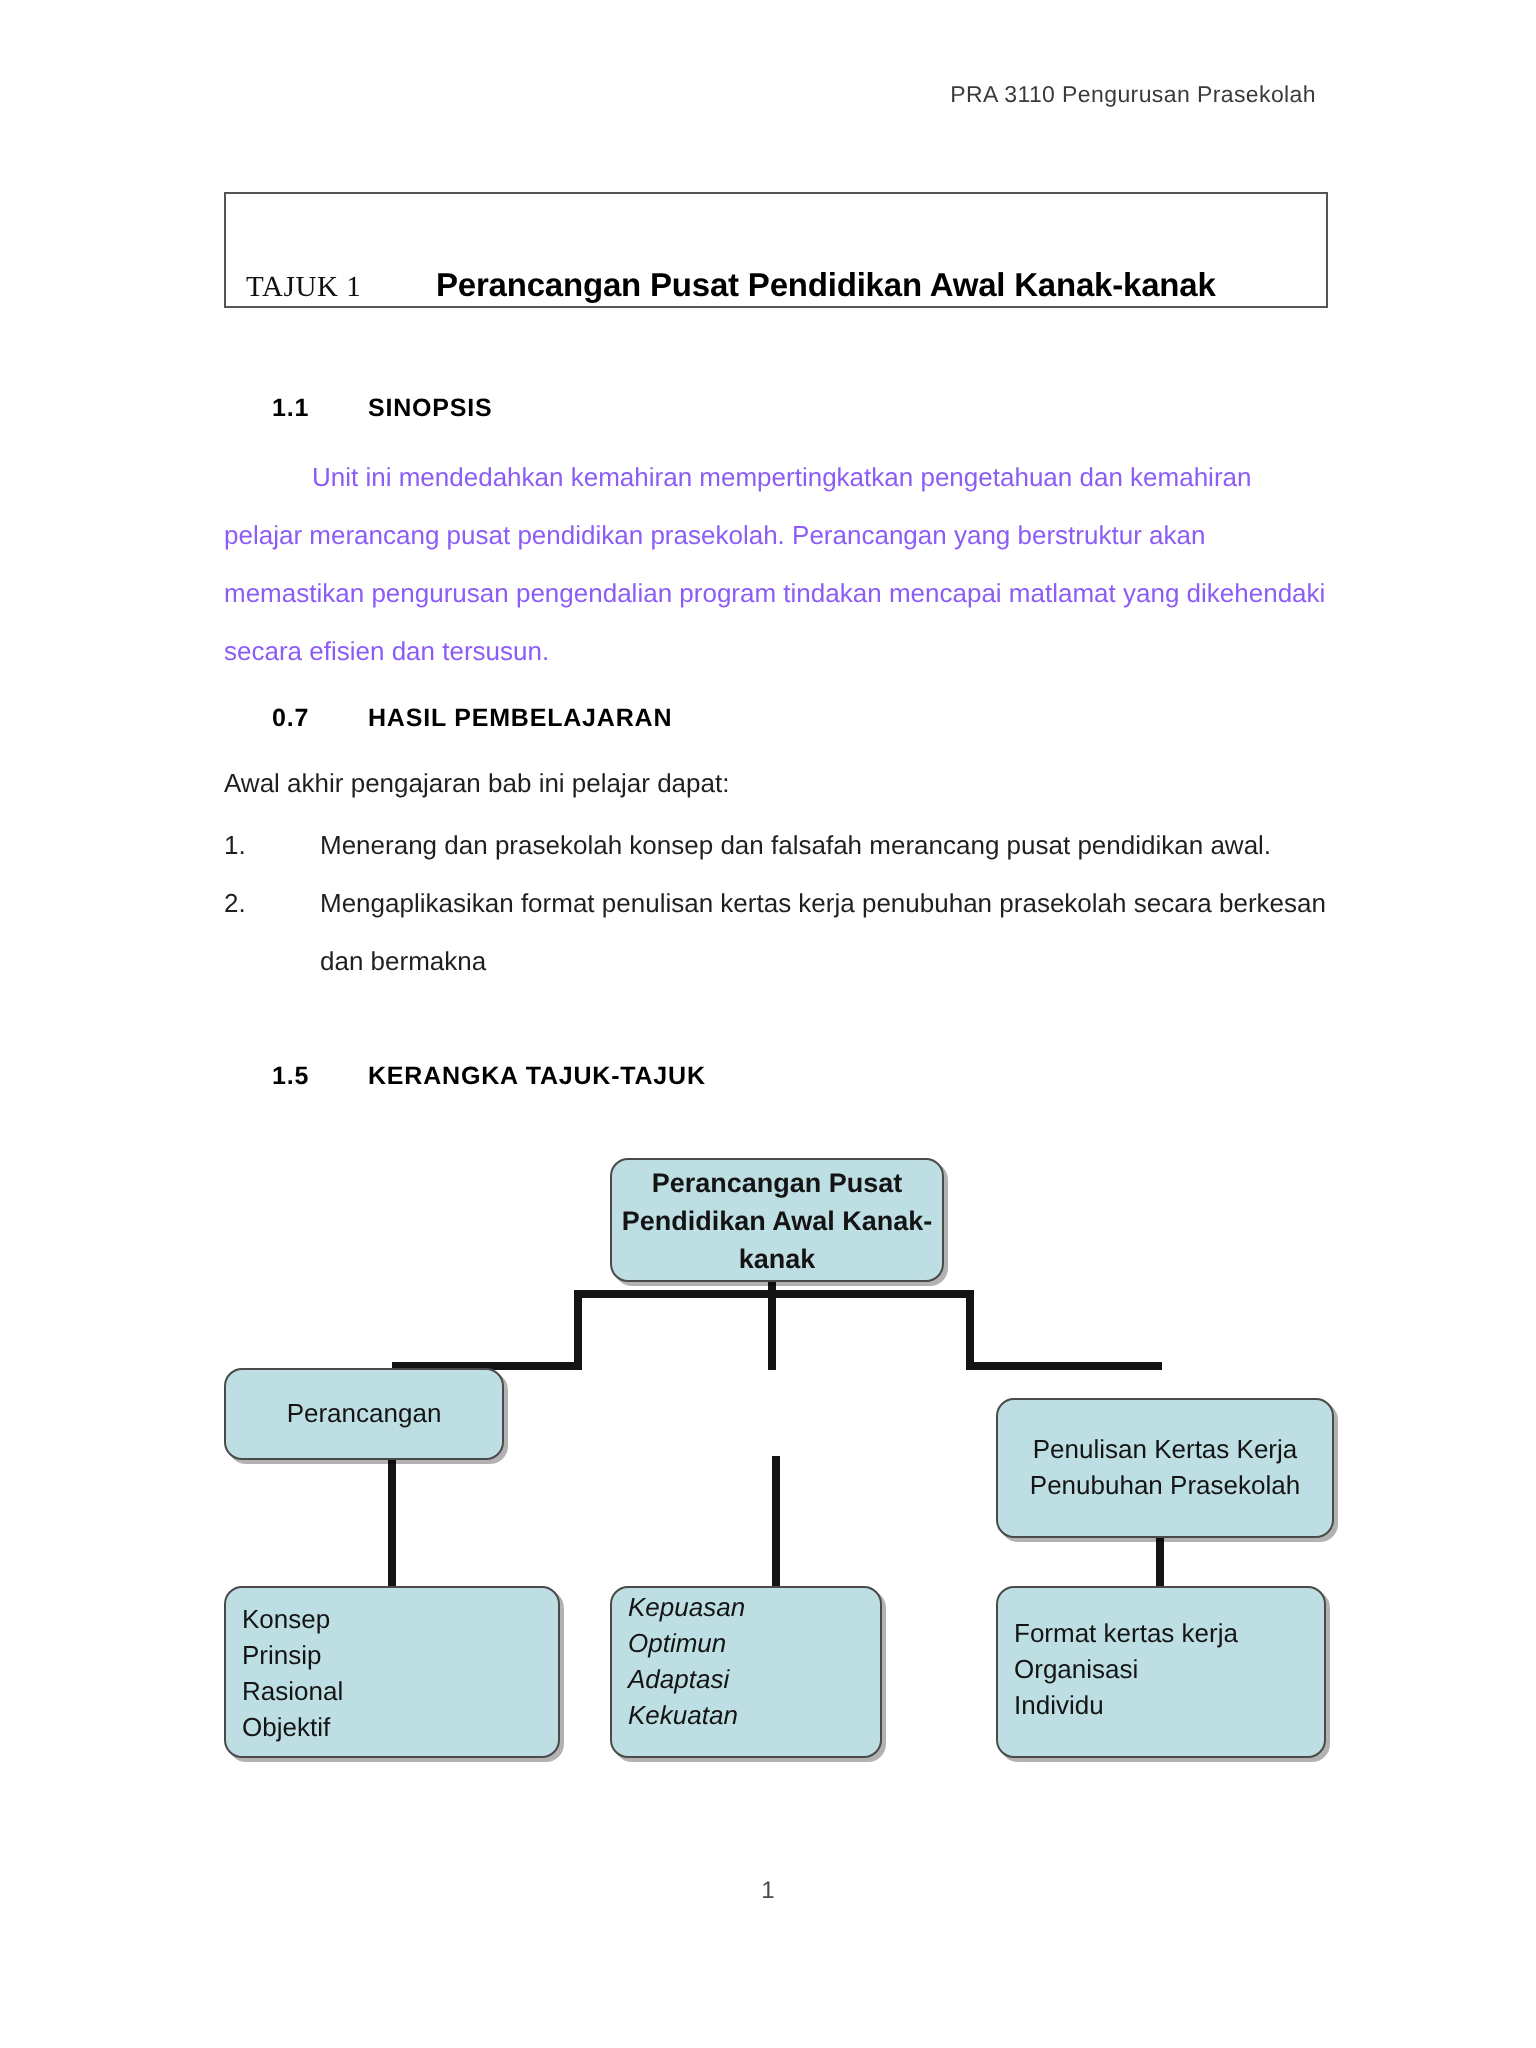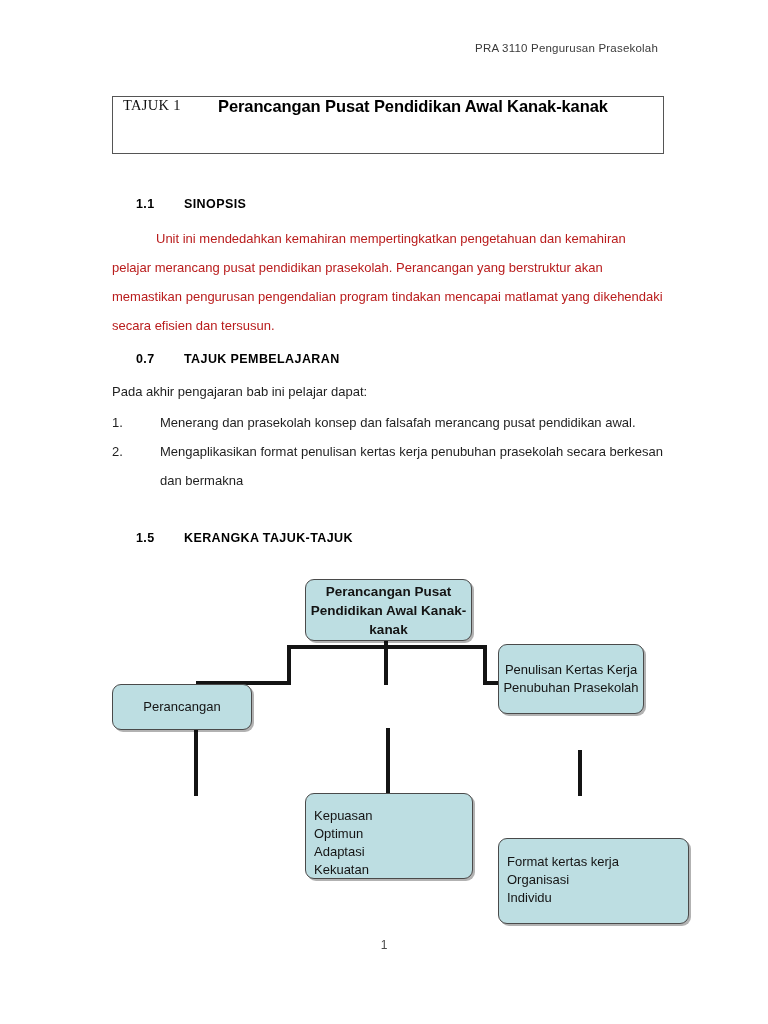--- a/index.html
+++ b/index.html
@@ -30,21 +30,21 @@
   
   .title-table {
     position: absolute;
     left: 112px;
     top: 96px;
     width: 552px;
     height: 58px;
     border: 1px solid #555;
     box-sizing: border-box;
     display: flex;
-    align-items: flex-start;
+    align-items: flex-end;
     background: #fff;
   }
   .title-cell-left {
     width: 89px;
     box-sizing: border-box;
     display: flex;
     align-items: center;
     justify-content: flex-start;
     padding-left: 10px;
     font-family: "Liberation Serif", serif;
@@ -84,21 +84,21 @@
     width: 48px;
   }
 
   
   .body-block {
     position: absolute;
     left: 112px;
     width: 556px;
     font-size: 13px;
     line-height: 29px;
-    color: #b91c1c;
+    color: #8b5cf6;
   }
   .indent-first {
     text-indent: 44px;
   }
 
   .lead-line {
     position: absolute;
     left: 112px;
     font-size: 13px;
     color: #1f1f1f;
@@ -192,23 +192,23 @@
   <div class="title-cell-divider"></div>
   <div class="title-cell-right">Perancangan Pusat Pendidikan Awal Kanak-kanak</div>
 </div>
 
 <div class="section-head" style="top:197px;">
   <span class="num">1.1</span><span>SINOPSIS</span>
 </div>
 <div class="body-block indent-first" style="top:224px;">Unit ini mendedahkan kemahiran mempertingkatkan pengetahuan dan kemahiran pelajar merancang  pusat pendidikan prasekolah. Perancangan yang berstruktur akan memastikan pengurusan pengendalian program tindakan mencapai matlamat yang dikehendaki secara efisien dan tersusun.</div>
 
 <div class="section-head" style="top:352px;">
-  <span class="num">0.7</span><span>TAJUK PEMBELAJARAN</span>
-</div>
-<div class="lead-line" style="top:384px;">Pada  akhir pengajaran bab ini pelajar dapat:</div>
+  <span class="num">0.7</span><span>HASIL PEMBELAJARAN</span>
+</div>
+<div class="lead-line" style="top:384px;">Awal  akhir pengajaran bab ini pelajar dapat:</div>
 
 <div class="num-list" style="top:408px;">
   <div class="row">
     <span class="marker">1.</span>
     <span class="text">Menerang dan prasekolah konsep dan falsafah merancang pusat pendidikan awal.</span>
   </div>
   <div class="row">
     <span class="marker">2.</span>
     <span class="text">Mengaplikasikan format penulisan kertas kerja penubuhan prasekolah secara berkesan dan bermakna</span>
   </div>
@@ -231,20 +231,21 @@
   <div class="conn" style="left:483px; top:645px; width:4px; height:40px;"></div>
   <div class="conn" style="left:483px; top:681px; width:98px; height:4px;"></div>
 
   <div class="conn" style="left:194px; top:728px; width:4px; height:68px;"></div>
   <div class="conn" style="left:386px; top:728px; width:4px; height:68px;"></div>
   <div class="conn" style="left:578px; top:750px; width:4px; height:46px;"></div>
 
   <div class="node center root" style="left:305px; top:579px; width:167px; height:62px;">Perancangan Pusat Pendidikan Awal Kanak-kanak</div>
 
   <div class="node center" style="left:112px; top:684px; width:140px; height:46px;">Perancangan</div>
-  <div class="node center" style="left:498px; top:644px; width:146px; height:70px;">Penulisan Kertas Kerja Penubuhan Prasekolah</div>
-
-  <div class="node left" style="left:305px; top:793px; width:168px; height:86px; padding-top:13px;">Kepuasan<br>Optimun<br>Adaptasi<br>Kekuatan</div>
-  <div class="node left" style="left:498px; top:793px; width:191px; height:86px; padding-top:14px;margin-top:45px;">Format kertas kerja<br>Organisasi<br>Individu</div>
+  <div class="node center" style="left:498px; top:699px; width:169px; height:70px;">Penulisan Kertas Kerja Penubuhan Prasekolah</div>
+
+  <div class="node left" style="left:112px; top:793px; width:168px; height:86px;">Konsep<br>Prinsip<br>Rasional<br>Objektif</div>
+  <div class="node left" style="left:305px; top:793px; width:136px; height:86px; padding-top:1px;font-style:italic;">Kepuasan<br>Optimun<br>Adaptasi<br>Kekuatan</div>
+  <div class="node left" style="left:498px; top:793px; width:165px; height:86px; padding-top:14px;">Format kertas kerja<br>Organisasi<br>Individu</div>
 
 </div>
 
 <div class="page-number">1</div>
 
 </body></html>

